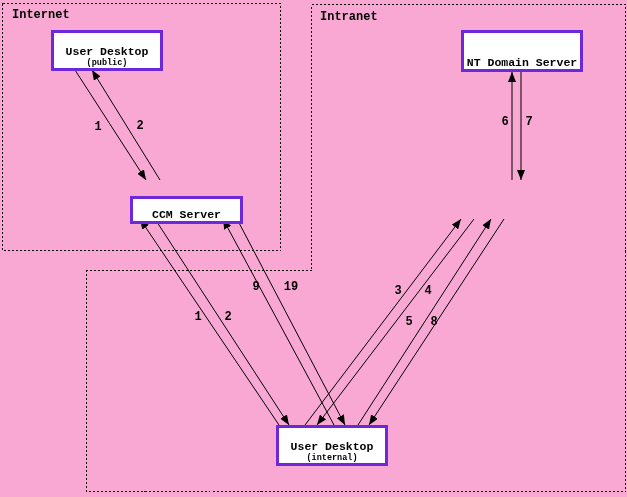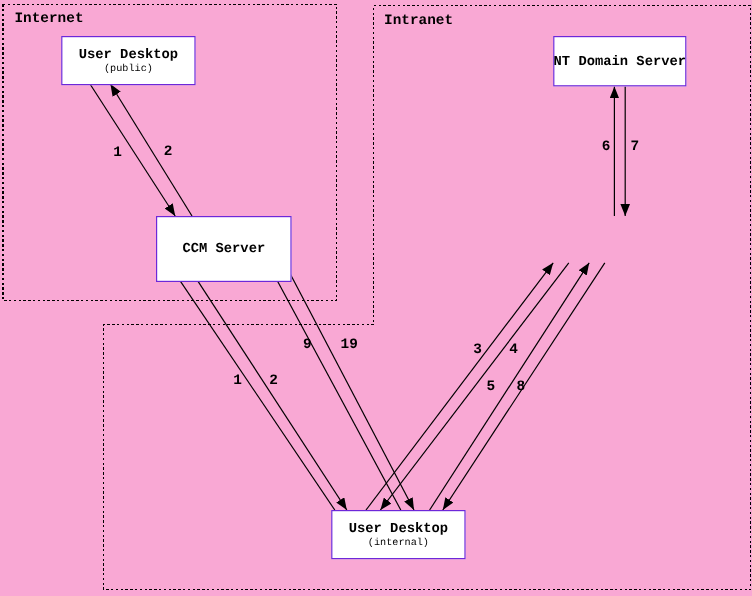--- a/index.html
+++ b/index.html
@@ -13,37 +13,37 @@
     overflow: hidden;
   }
   .stage svg.wires {
     position: absolute;
     left: 0; top: 0;
     width: 627px; height: 497px;
   }
   .node {
     position: absolute;
     box-sizing: border-box;
-    border: 1px solid #6d28d9;
+    border: 3px solid #6d28d9;
     background: #ffffff;
     display: flex;
     flex-direction: column;
     align-items: center;
-    justify-content: center;
+    justify-content: flex-end;
     text-align: center;
   }
   .node .title {
     font-size: 11.5px;
     font-weight: bold;
     line-height: 13px;
     white-space: nowrap;
   }
   .node .subtitle {
     font-size: 8.5px;
-    font-weight: normal;
+    font-weight: bold;
     line-height: 10px;
     white-space: nowrap;
   }
   .node .subtitle:empty { display: none; }
   .region-label {
     position: absolute;
     font-size: 12px;
     font-weight: bold;
     line-height: 13px;
     white-space: nowrap;
@@ -92,26 +92,26 @@
   </svg>
 
   <div class="region-label" style="left:12px; top:9px;">Internet</div>
   <div class="region-label" style="left:320px; top:11px;">Intranet</div>
 
   <div class="node" style="left:51px; top:30px; width:112px; height:41px;">
     <div class="title">User Desktop</div>
     <div class="subtitle">(public)</div>
   </div>
 
-  <div class="node" style="left:130px; top:180px; width:113px; height:55px;">
+  <div class="node" style="left:130px; top:196px; width:113px; height:28px;">
     <div class="title">CCM Server</div>
 
   </div>
 
-  <div class="node" style="left:461px; top:30px; width:111px; height:42px;">
+  <div class="node" style="left:461px; top:30px; width:122px; height:42px;">
     <div class="title">NT Domain Server</div>
 
   </div>
 
 
   <div class="node" style="left:276px; top:425px; width:112px; height:41px;">
     <div class="title">User Desktop</div>
     <div class="subtitle">(internal)</div>
   </div>
 

